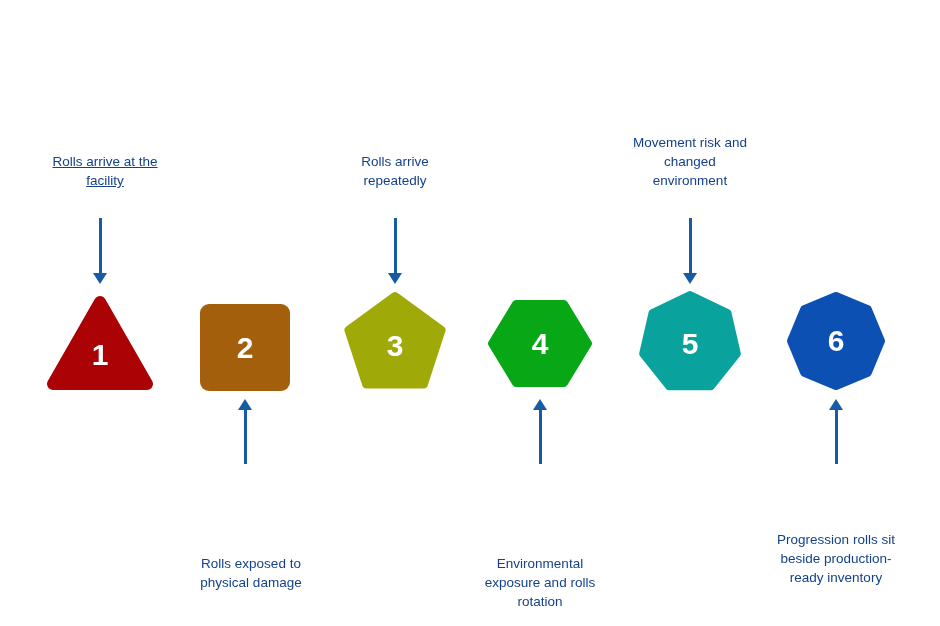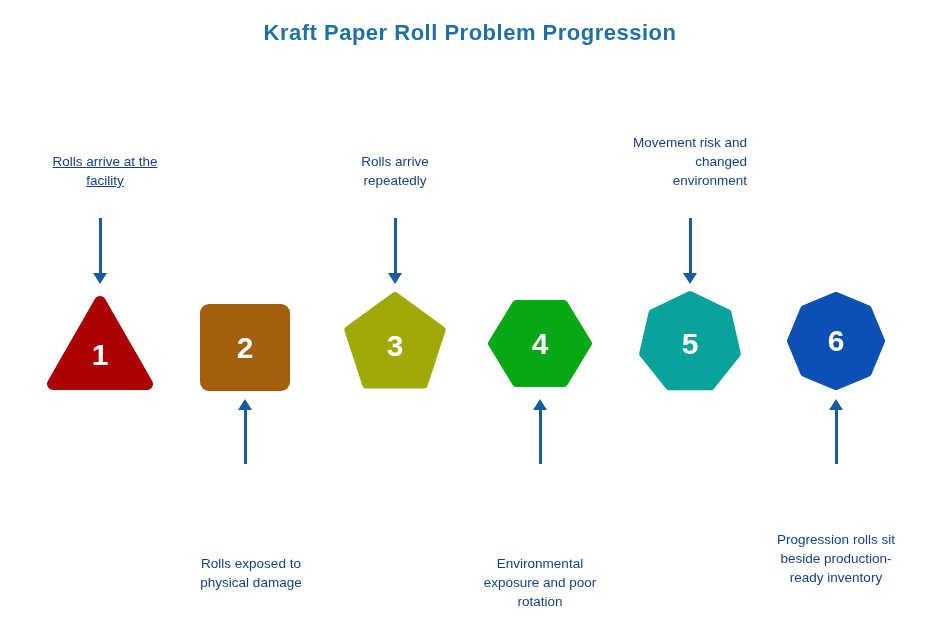--- a/index.html
+++ b/index.html
@@ -73,21 +73,20 @@
   }
   .num-tri { padding-top: 24px; }
   .num-pent { padding-top: 8px; }
   .num-hept { padding-top: 4px; }
 </style>
 </head>
 <body>
 
 <div id="stage">
 
-  <div class="title">Kraft Paper Roll Problem Progression</div>
 
   <div class="step-label top" style="left:10px; top:138px; height:52px;text-decoration:underline;">Rolls arrive at the
 facility</div>
   <div class="arrow" style="left:93px; top:218px; height:66px;">
     <div class="arrow-line"></div>
     <div class="arrow-head-down"></div>
   </div>
   <div class="shape-box" style="left:45px; top:292px; width:110px; height:101px;">
     <svg viewBox="0 0 110 101" preserveAspectRatio="none">
       <polygon points="55,10 102,92 8,92" stroke-width="12" stroke-linejoin="round" fill="#aa0205" stroke="#aa0205"></polygon>
@@ -125,24 +124,24 @@
     <svg viewBox="0 0 106 91" preserveAspectRatio="none">
       <polygon points="5,45.5 29,6 77,6 101,45.5 77,85 29,85" stroke-width="8" stroke-linejoin="round" fill="#08a716" stroke="#08a716"></polygon>
     </svg>
     <span class="shape-num">4</span>
   </div>
   <div class="arrow" style="left:533px; top:399px; height:65px;">
     <div class="arrow-head-up"></div>
     <div class="arrow-line"></div>
   </div>
   <div class="step-label bottom" style="left:445px; top:554px; height:60px;">Environmental
-exposure and poor
+exposure and rolls
 rotation</div>
 
-  <div class="step-label top" style="left:595px; top:118px; height:72px;text-align:right;">Movement risk and
+  <div class="step-label top" style="left:595px; top:118px; height:72px;">Movement risk and
 changed
 environment</div>
   <div class="arrow" style="left:683px; top:218px; height:66px;">
     <div class="arrow-line"></div>
     <div class="arrow-head-down"></div>
   </div>
   <div class="shape-box" style="left:639px; top:289px; width:102px; height:106px;">
     <svg viewBox="0 0 102 106" preserveAspectRatio="none">
       <polygon points="51,6 88.5,24.1 97.8,64.7 71.8,97.2 30.2,97.2 4.2,64.7 13.5,24.1" stroke-width="8" stroke-linejoin="round" fill="#09a29c" stroke="#09a29c"></polygon>
     </svg>

